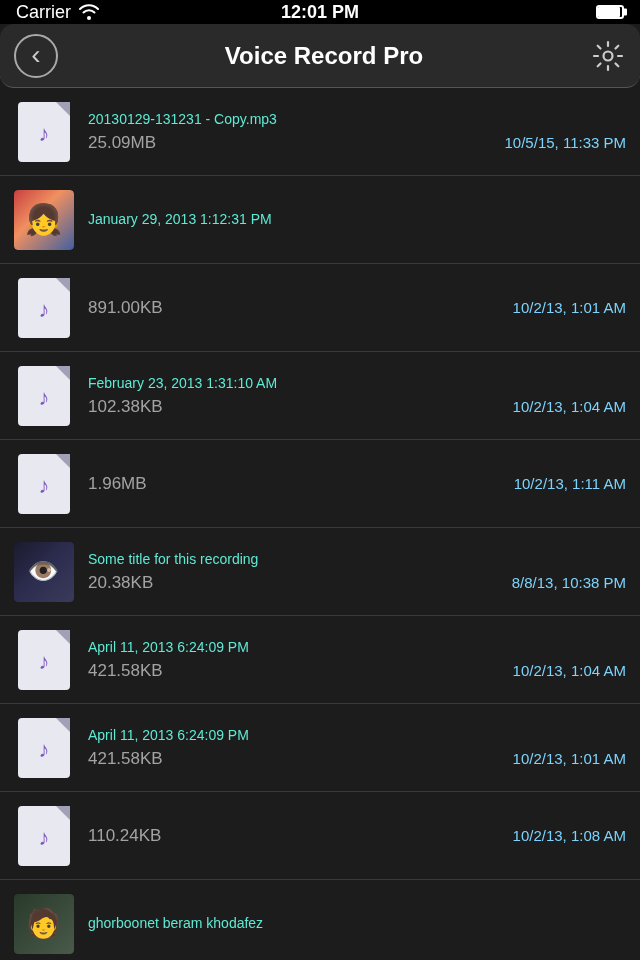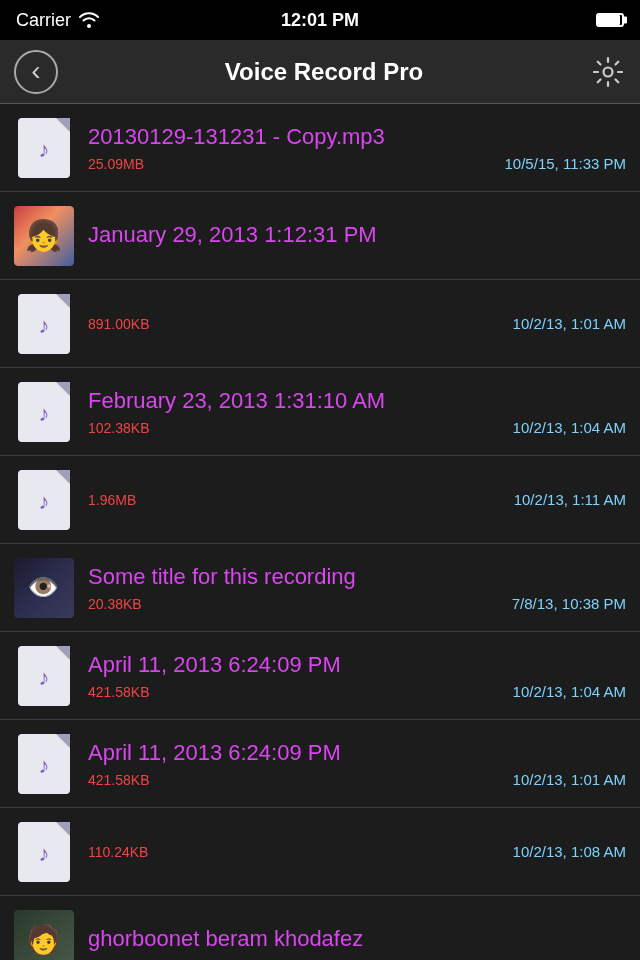--- a/index.html
+++ b/index.html
@@ -8,21 +8,21 @@
       width: 640px;
       min-height: 960px;
       background: #1c1c1c;
       font-family: -apple-system, 'Helvetica Neue', Arial, sans-serif;
       color: #ffffff;
     }
 
     
     .status-bar {
       background: #000;
-      height: 40px;
+      height: 24px;
       display: flex;
       align-items: center;
       justify-content: space-between;
       padding: 0 16px;
       font-size: 18px;
       font-weight: 500;
       color: #fff;
     }
     .status-left {
       display: flex;
@@ -68,20 +68,21 @@
 
     
     .nav-bar {
       background: #2a2a2a;
       height: 64px;
       display: flex;
       align-items: center;
       justify-content: space-between;
       padding: 0 14px;
       border-bottom: 1px solid #555;
+      border-radius: 14px;
     }
     .nav-back {
       width: 44px;
       height: 44px;
       border: 2px solid #aaa;
       border-radius: 50%;
       display: flex;
       align-items: center;
       justify-content: center;
       cursor: pointer;
@@ -209,33 +210,33 @@
       position: absolute;
     }
 
     .item-content {
       flex: 1;
       display: flex;
       flex-direction: column;
       gap: 4px;
     }
     .item-title {
-      font-size: 22px;
+      font-size: 14px;
       font-weight: 400;
-      color: #d946ef;
+      color: #5eead4;
       line-height: 1.3;
     }
     .item-meta {
       display: flex;
       justify-content: space-between;
       align-items: center;
     }
     .item-size {
-      font-size: 14px;
-      color: #ef4444;
+      font-size: 17px;
+      color: #a3a3a3;
     }
     .item-date {
       font-size: 15px;
       color: #7dd3fc;
     }
 
     
     .gear-svg {
       width: 32px;
       height: 32px;
@@ -350,21 +351,21 @@
   </div>
     <div class="list-item">
     <div class="item-icon">
       <div class="avatar-placeholder thumb-eye"></div>
     </div>
     <div class="item-content">
       <span class="item-title">Some title for this recording</span>
 
     <div class="item-meta">
       <span class="item-size">20.38KB</span>
-      <span class="item-date">7/8/13, 10:38 PM</span>
+      <span class="item-date">8/8/13, 10:38 PM</span>
     </div>
     </div>
   </div>
     <div class="list-item">
     <div class="item-icon">
 
       <div class="file-icon">
         <div class="file-icon-corner"></div>
         <span class="music-note">♪</span>
       </div>

